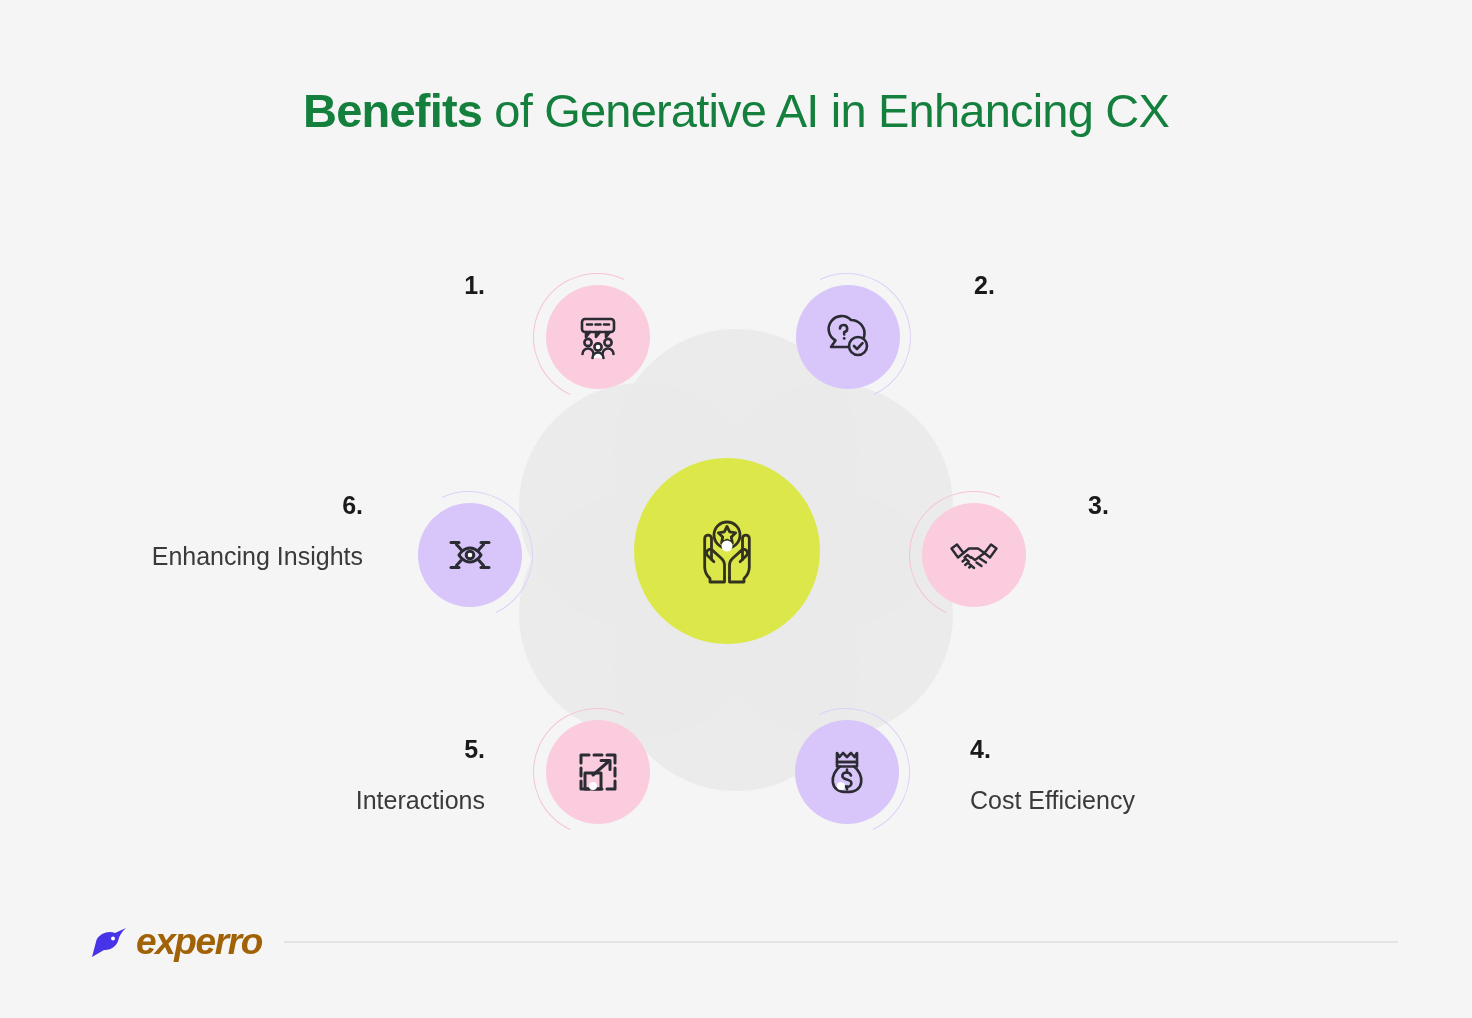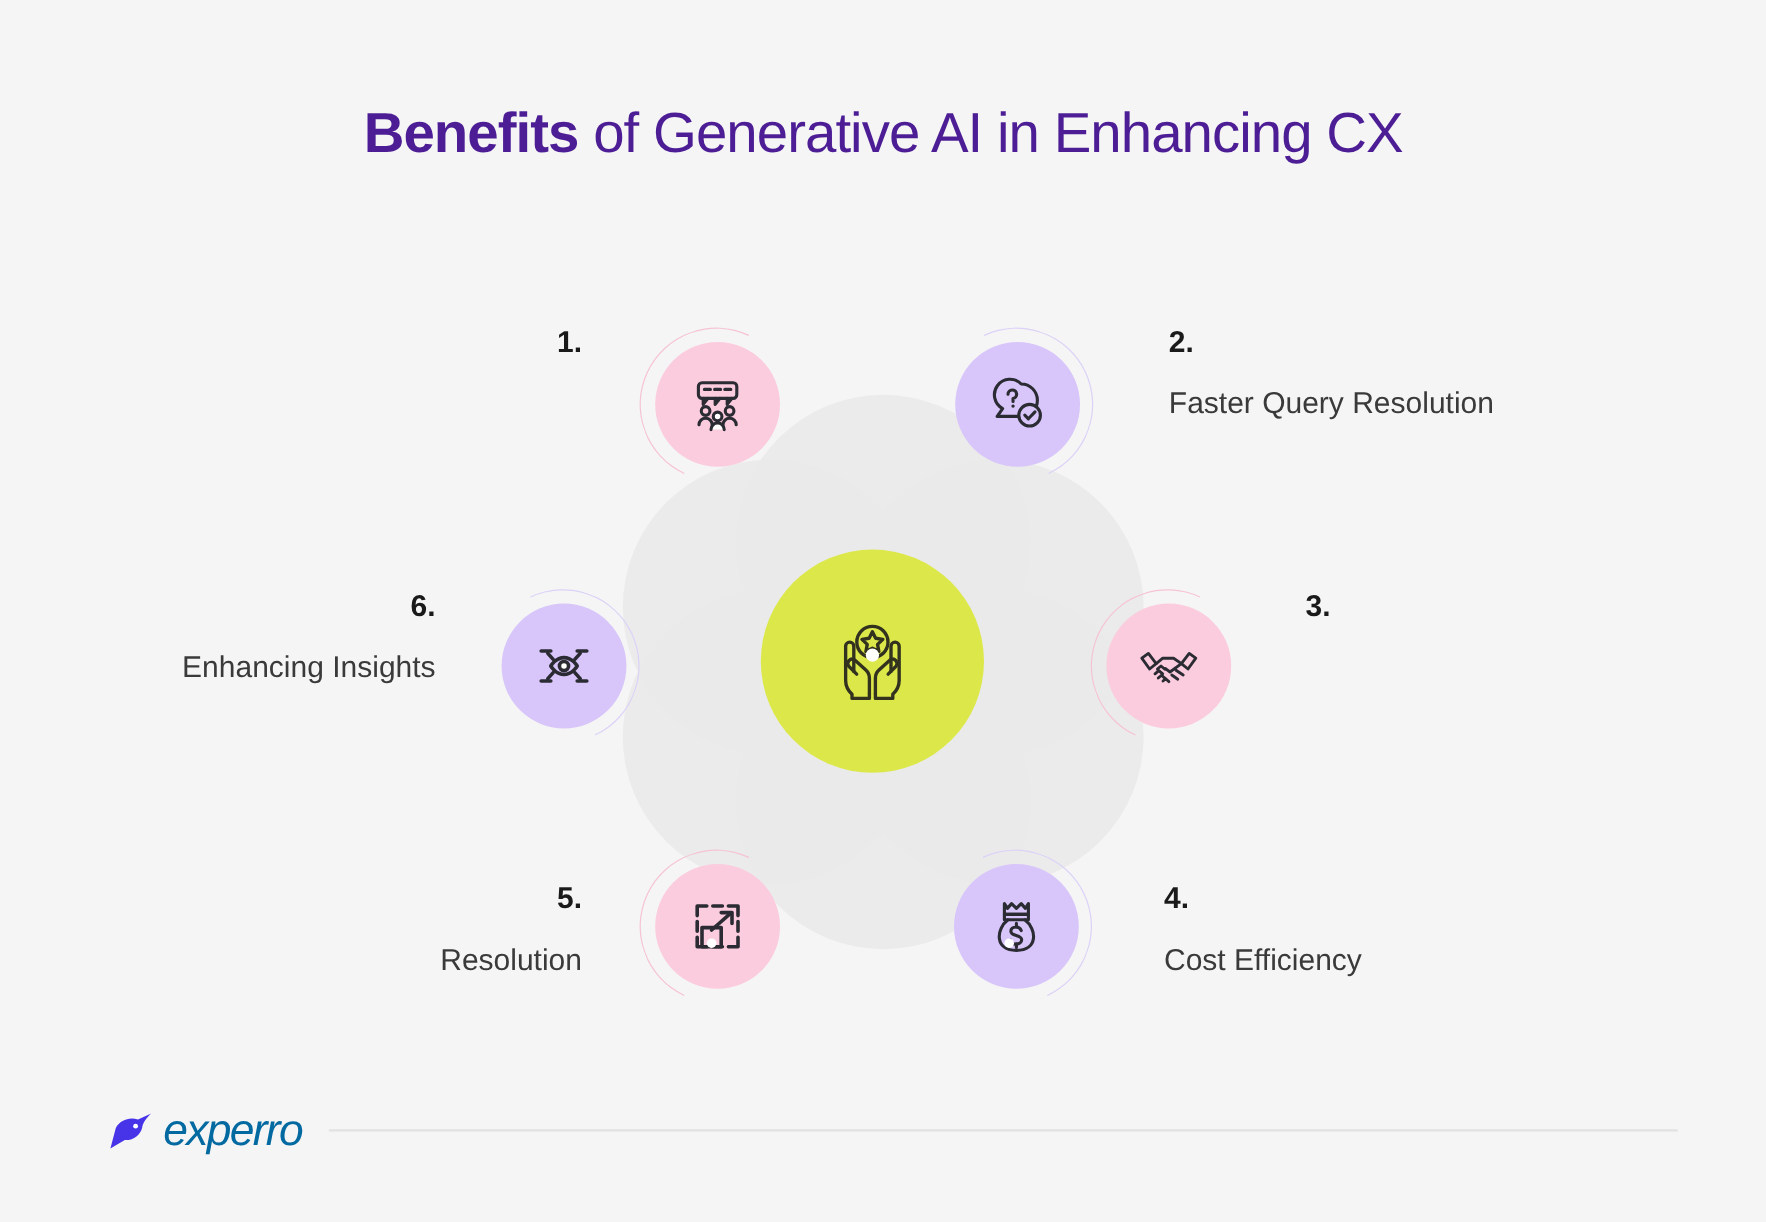--- a/index.html
+++ b/index.html
@@ -19,21 +19,21 @@
   
   .title {
     position: absolute;
     left: 0;
     top: 84px;
     width: 1472px;
     text-align: center;
     font-size: 47px;
     line-height: 1.15;
     letter-spacing: -0.8px;
-    color: #4c1d95;
+    color: #15803d;
     font-weight: 400;
     white-space: nowrap;
   }
   .title .bold { font-weight: 700; }
 
   
   .stage {
     position: absolute;
     left: 0;
     top: 0;
@@ -148,23 +148,23 @@
     gap: 22px;
   }
   .brand {
     display: flex;
     align-items: center;
     gap: 2px;
     flex: 0 0 auto;
   }
   .brand-name {
     font-size: 37px;
-    font-weight: 400;
+    font-weight: 700;
     font-style: italic;
-    color: #0369a1;
+    color: #a16207;
     letter-spacing: -1.4px;
   }
   .divider {
     flex: 1 1 auto;
     height: 2px;
     background: #E3E3E3;
   }
 
   svg { display: block; }
 </style>
@@ -306,35 +306,34 @@
       </svg>
     </span>
   </div>
 
   <div class="label align-right l1">
     <span class="num">1.</span>
   </div>
 
   <div class="label align-left l2">
     <span class="num">2.</span>
-    <span>Faster Query Resolution</span>
   </div>
 
   <div class="label align-left l3">
     <span class="num">3.</span>
   </div>
 
   <div class="label align-left l4">
     <span class="num">4.</span>
     <span>Cost Efficiency</span>
   </div>
 
   <div class="label align-right l5">
     <span class="num">5.</span>
-    <span>Resolution</span>
+    <span>Interactions</span>
   </div>
 
   <div class="label align-right l6">
     <span class="num">6.</span>
     <span>Enhancing Insights</span>
   </div>
 
 </div>
 
 <div class="footer">

